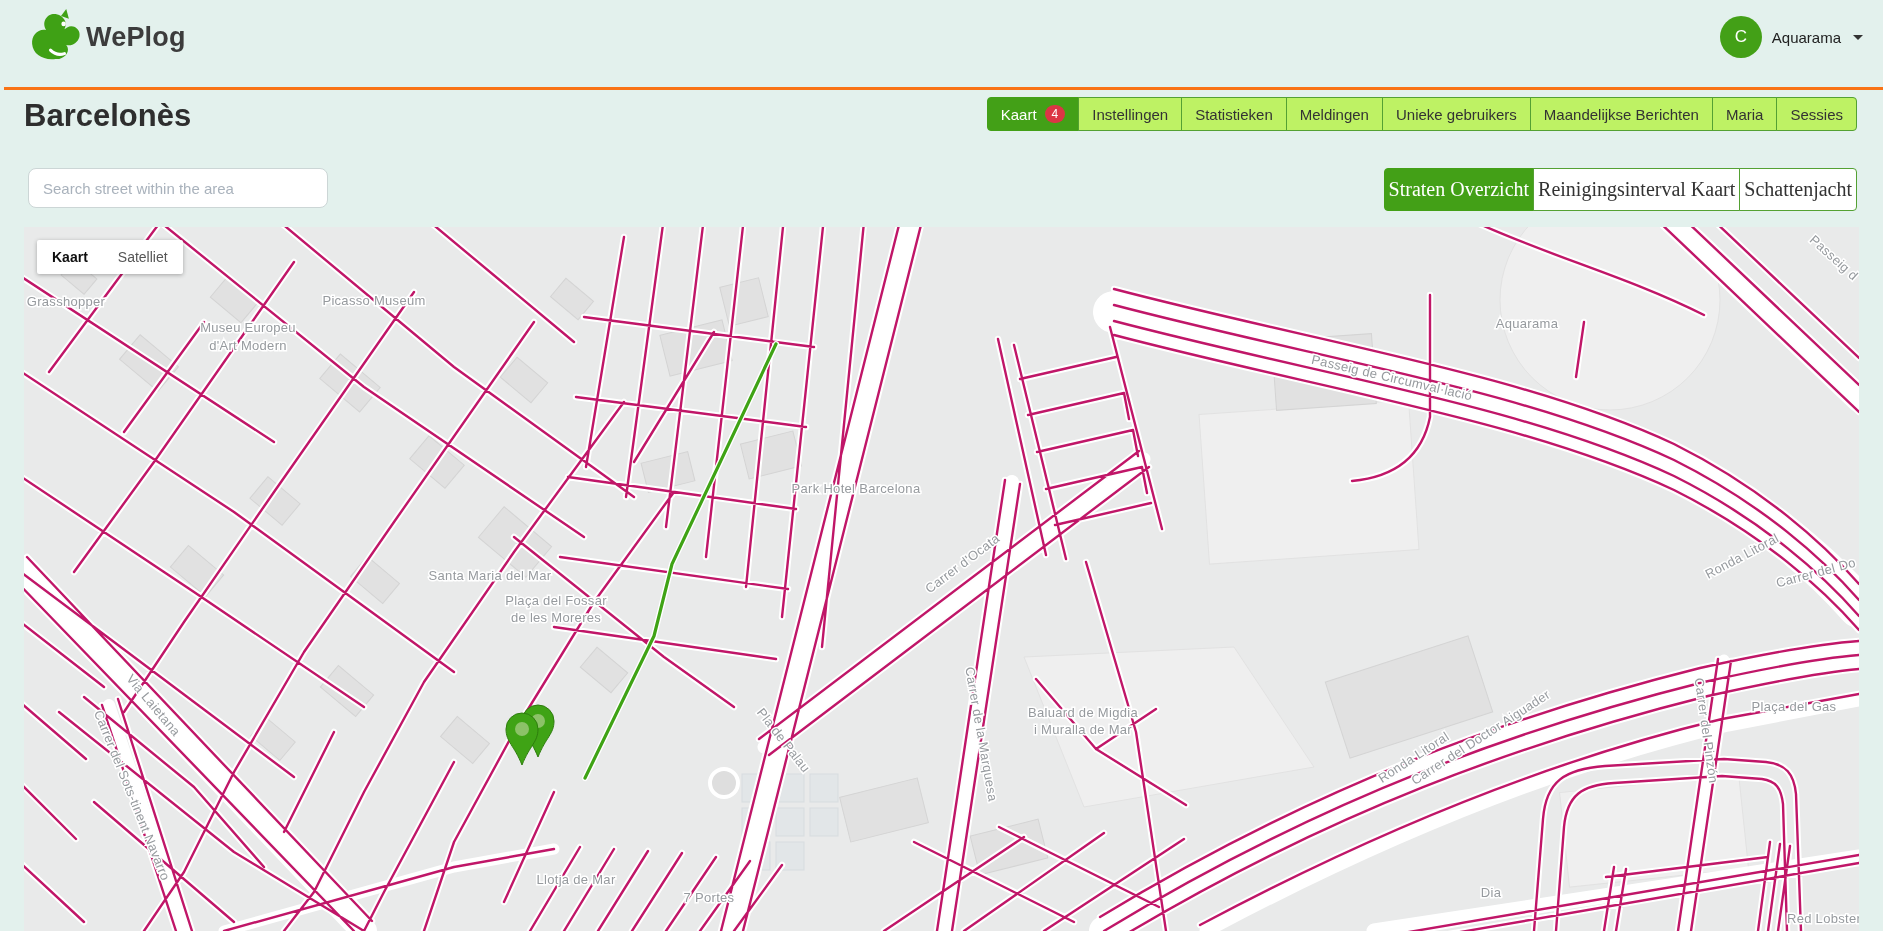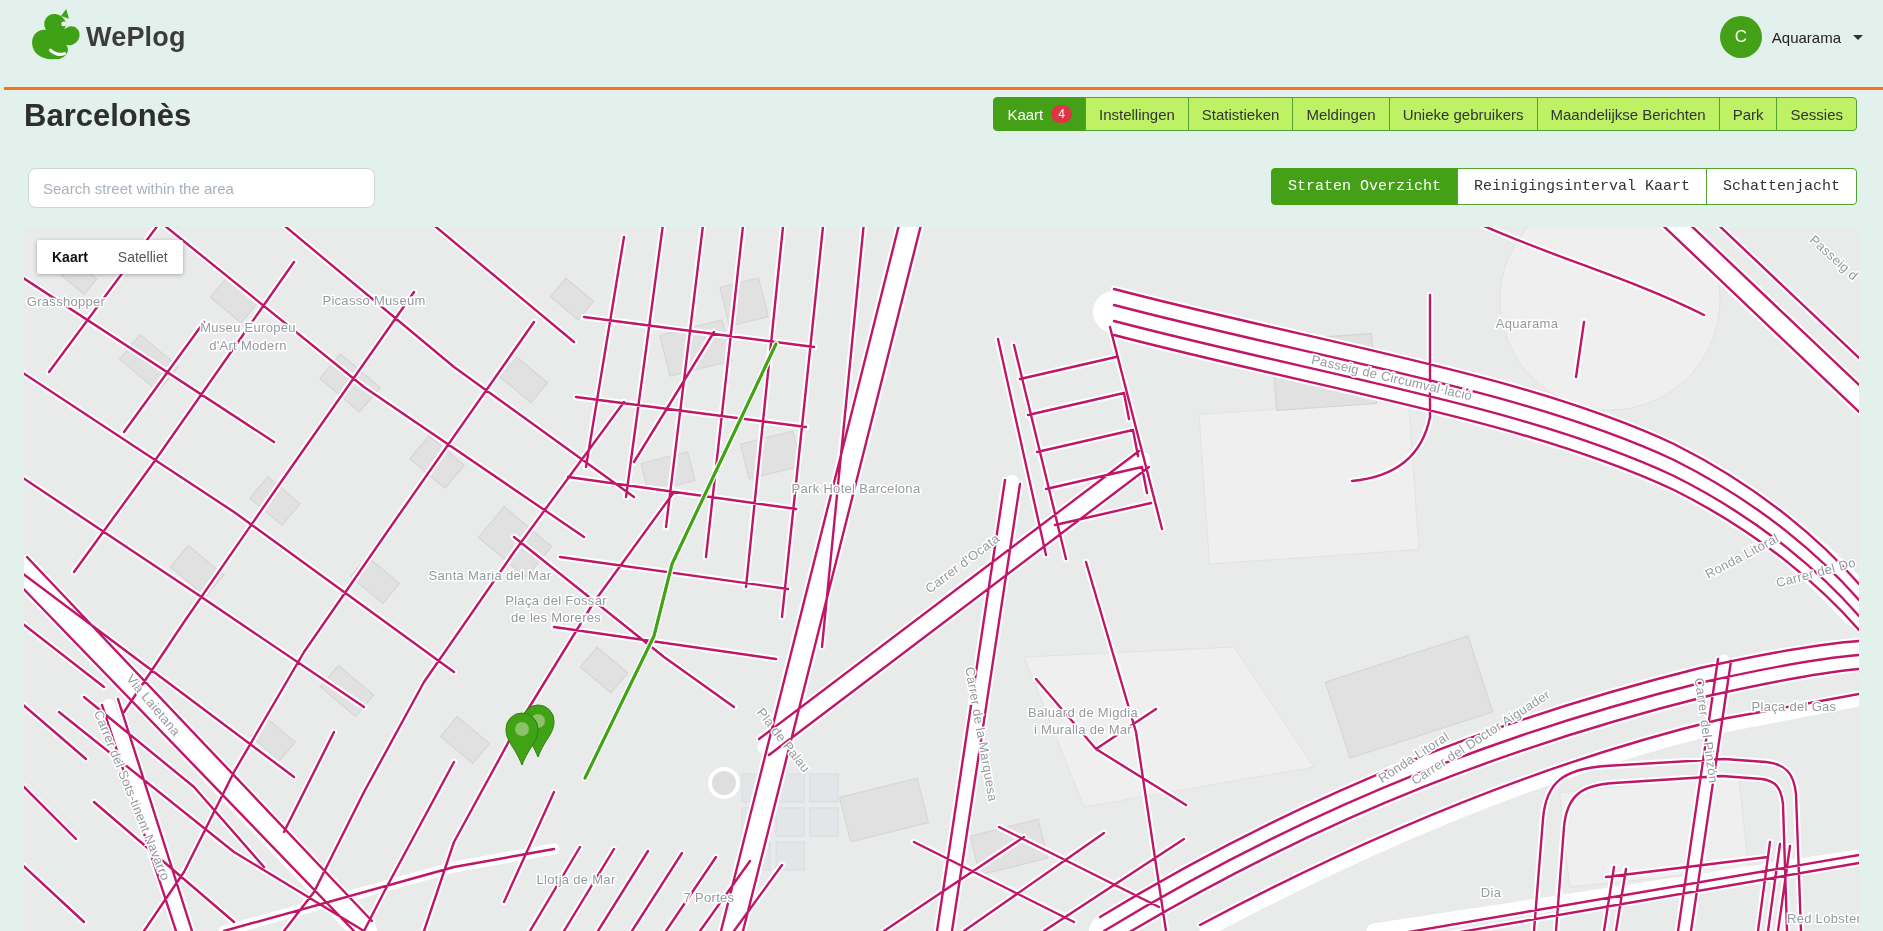--- a/index.html
+++ b/index.html
@@ -31,26 +31,26 @@
   
   .page-title{position:absolute;left:24px;top:98px;font-size:31px;font-weight:700;color:#2e2e2e;}
   .tabbar{position:absolute;right:26px;top:97px;display:flex;}
   .tab{border:1px solid var(--tab-border);background:#bef264;color:#333;font-size:15px;
        font-family:inherit;padding:7px 13px;margin-left:-1px;cursor:pointer;display:flex;align-items:center;gap:8px;white-space:nowrap;}
   .tab:first-child{border-radius:4px 0 0 4px;margin-left:0;}
   .tab:last-child{border-radius:0 4px 4px 0;}
   .tab.active{background:var(--accent);border-color:var(--accent);color:#fff;}
   .tab .badge{background:var(--badge);color:#fff;font-size:12px;border-radius:10px;padding:2px 7px;line-height:1.2;}
   
-  .search-input{position:absolute;left:28px;top:168px;width:347px;height:40px;border:1px solid #ccd6d6;
+  .search-input{position:absolute;left:28px;top:168px;width:300px;height:40px;border:1px solid #ccd6d6;
        border-radius:8px;background:#fff;padding:0 14px;font-size:15px;font-family:inherit;color:#333;outline:none;}
   .search-input::placeholder{color:#a9b2bc;}
   .subtabbar{position:absolute;right:26px;top:168px;display:flex;}
-  .subtab{border:1px solid var(--tab-border);background:#fff;color:#333;font-size:15px;font-family:Liberation Mono, monospace;
-       padding:9px 16px;margin-left:-1px;cursor:pointer;white-space:nowrap;}
+  .subtab{border:1px solid var(--tab-border);background:#fff;color:#333;font-size:20px;font-family:Liberation Serif, serif;
+       padding:9px 4px;margin-left:-1px;cursor:pointer;white-space:nowrap;}
   .subtab:first-child{border-radius:4px 0 0 4px;margin-left:0;}
   .subtab:last-child{border-radius:0 4px 4px 0;}
   .subtab.active{background:var(--accent);border-color:var(--accent);color:#fff;}
   
   .map{position:absolute;left:24px;right:24px;top:227px;bottom:0;background:var(--map-bg);overflow:hidden;}
   .map svg{width:100%;height:100%;display:block;}
   .maptype{position:absolute;left:13px;top:13px;background:#fff;border-radius:2px;
        box-shadow:0 1px 4px rgba(0,0,0,.3);display:flex;z-index:5;}
   .maptype span{padding:9px 15px;font-size:14px;color:#565656;cursor:pointer;}
   .maptype span.active{font-weight:700;color:#0f0f0f;}
@@ -99,21 +99,21 @@
     <button class="tab">
       <span>Meldingen</span>
     </button>
     <button class="tab">
       <span>Unieke gebruikers</span>
     </button>
     <button class="tab">
       <span>Maandelijkse Berichten</span>
     </button>
     <button class="tab">
-      <span>Park</span>
+      <span>Maria</span>
     </button>
     <button class="tab">
       <span>Sessies</span>
     </button>
   </nav>
 
 <input class="search-input" type="text" placeholder="Search street within the area" style="">
 <nav class="subtabbar" id="subtabbar">
     <button class="subtab active"><span>Straten Overzicht</span></button>
     <button class="subtab"><span>Reinigingsinterval Kaart</span></button>

